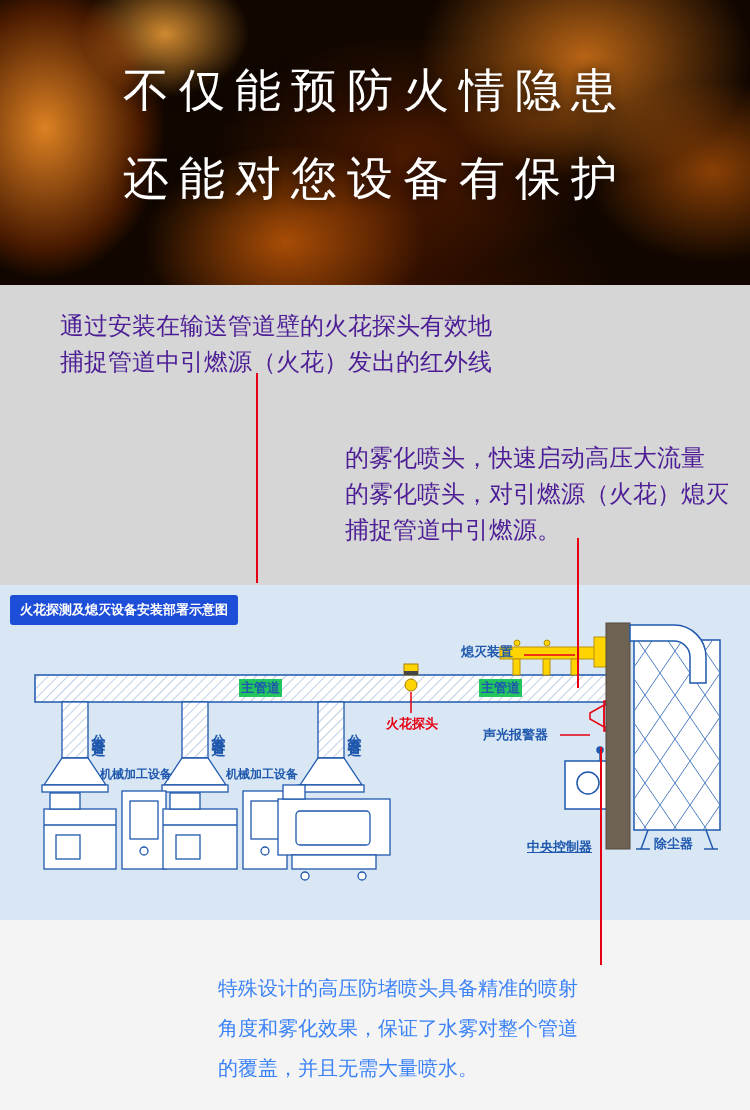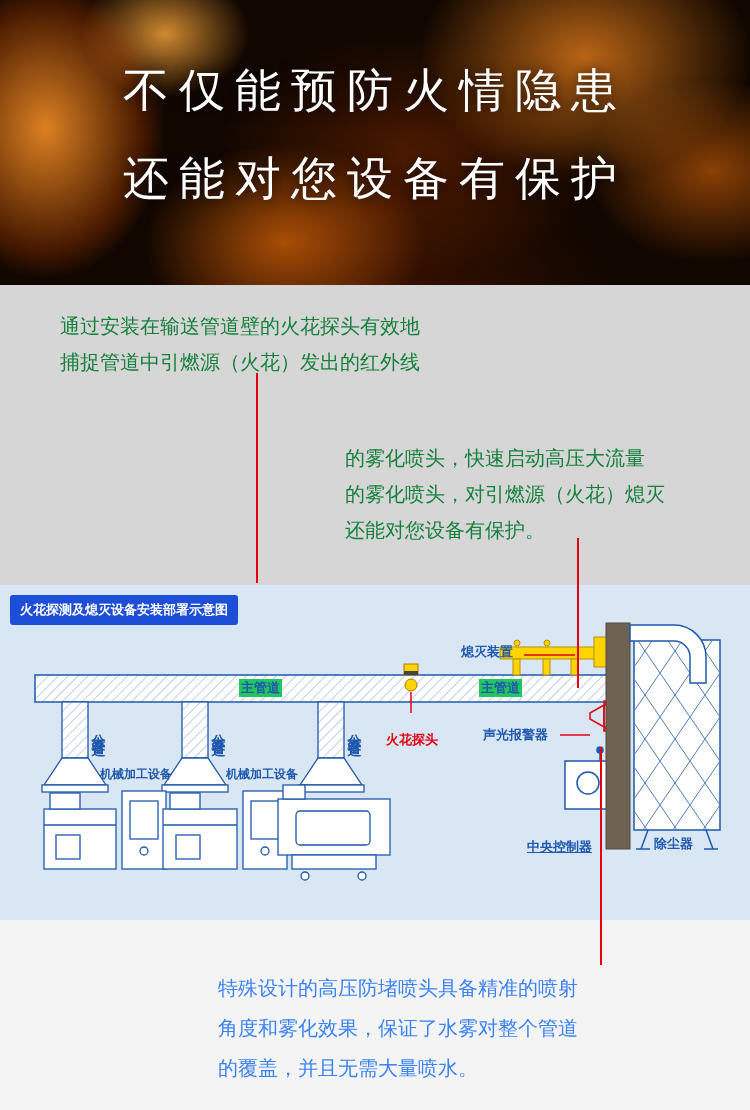--- a/index.html
+++ b/index.html
@@ -23,21 +23,21 @@
   .hero-line{
     position:absolute;left:0;width:750px;text-align:center;color:#ffffff;
     font-size:46px;letter-spacing:10px;box-sizing:border-box;
     text-shadow:0 0 14px rgba(0,0,0,.75);white-space:nowrap;
   }
   .hero-line1{top:60px;}
   .hero-line2{top:148px;}
   
   .mid-section{position:absolute;top:285px;left:0;width:750px;height:300px;background:#d6d6d6;}
   .bottom-section{position:absolute;top:920px;left:0;width:750px;height:190px;background:#f4f4f4;}
-  .callout{position:absolute;color:#15803d;font-size:20px;line-height:36px;white-space:nowrap;}
+  .callout{position:absolute;color:#4c1d95;font-size:24px;line-height:36px;white-space:nowrap;}
   .callout1{left:60px;top:308px;}
   .callout2{left:345px;top:440px;}
   .footer-text{position:absolute;left:218px;top:968px;color:#3b82f6;font-size:20px;line-height:40px;white-space:nowrap;}
   
   .leader{position:absolute;width:2px;background:#e60012;z-index:6;}
   .leader1{left:256px;top:373px;height:210px;}
   .leader2{left:577px;top:538px;height:150px;}
   .leader3{left:600px;top:747px;height:218px;}
   
   .diagram{position:absolute;top:585px;left:0;width:750px;height:335px;background:#d9e7f5;}
@@ -51,21 +51,21 @@
   .dlabel.small{font-size:12px;}
   .dlabel.on-duct{background:#22c55e;padding:0 2px;line-height:18px;}
   .dlabel.vertical{writing-mode:vertical-rl;text-orientation:upright;letter-spacing:3px;font-size:14px;}
   .lbl-mainduct1{left:239px;top:94px;}
   .lbl-mainduct2{left:479px;top:94px;}
   .lbl-branch1{left:90px;top:138px;}
   .lbl-branch2{left:210px;top:138px;}
   .lbl-branch3{left:346px;top:138px;}
   .lbl-machine1{left:100px;top:181px;}
   .lbl-machine2{left:226px;top:181px;}
-  .lbl-spark{left:386px;top:146px;}
+  .lbl-spark{left:386px;top:130px;}
   .lbl-ext{left:461px;top:58px;}
   .lbl-alarm{left:483px;top:141px;}
   .lbl-controller{left:527px;top:253px;text-decoration:underline;}
   .lbl-dust{left:654px;top:250px;}
 </style>
 </head>
 <body>
 
 <div class="page">
 
@@ -77,21 +77,21 @@
   <div class="mid-section"></div>
 
   <div class="callout callout1">
     <div>通过安装在输送管道壁的火花探头有效地</div>
     <div>捕捉管道中引燃源（火花）发出的红外线</div>
   </div>
 
   <div class="callout callout2">
     <div>的雾化喷头，快速启动高压大流量</div>
     <div>的雾化喷头，对引燃源（火花）熄灭</div>
-    <div>还能对您设备有保护。</div>
+    <div>捕捉管道中引燃源。</div>
   </div>
 
   <div class="leader leader1"></div>
   <div class="leader leader2"></div>
   <div class="leader leader3"></div>
 
   <div class="diagram">
 
     <svg width="750" height="335" viewBox="0 0 750 335">
       <defs>

